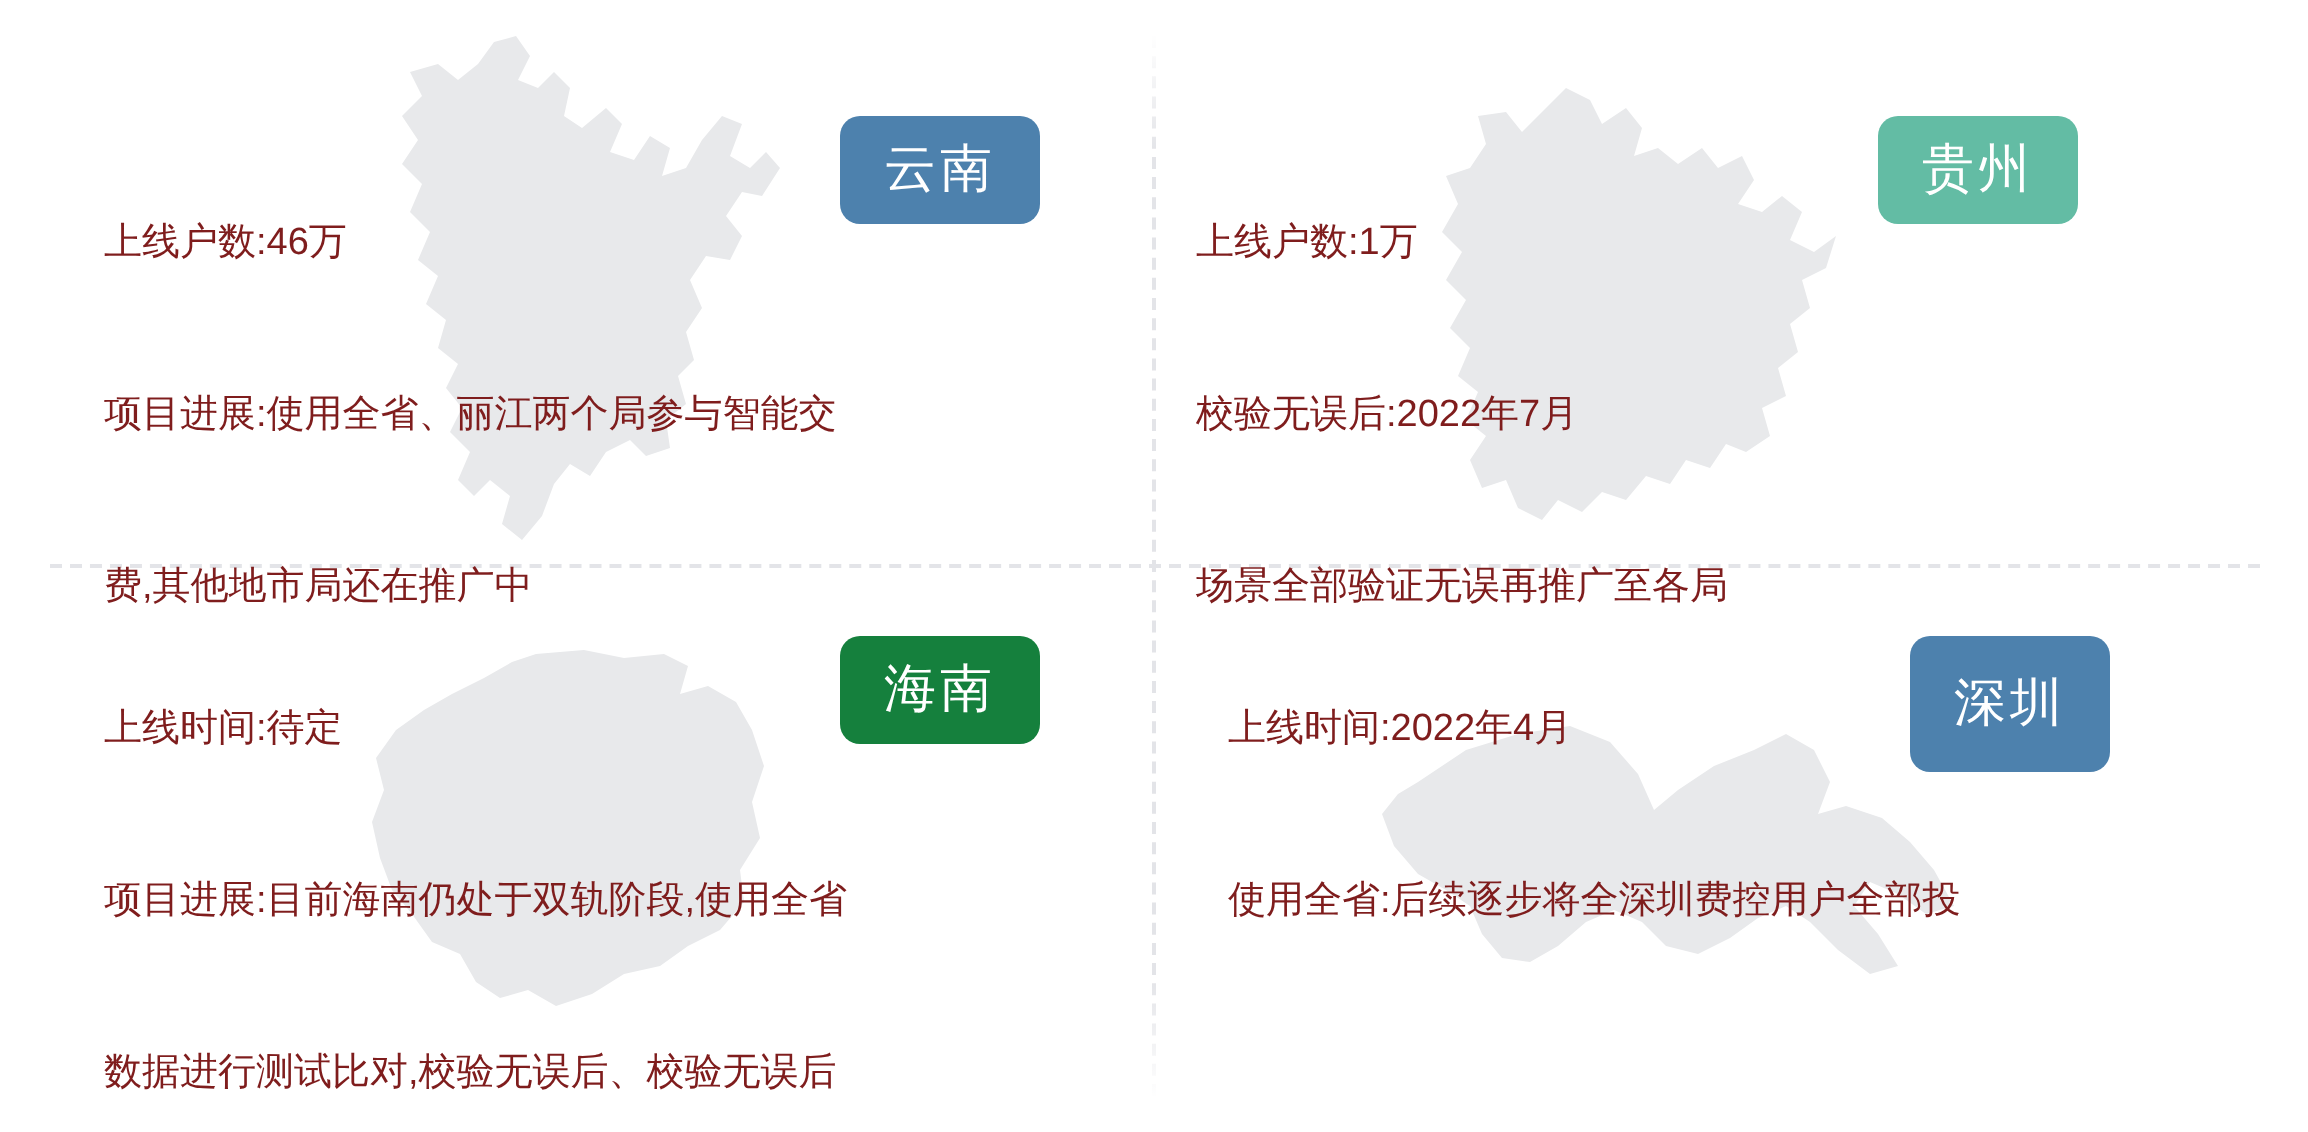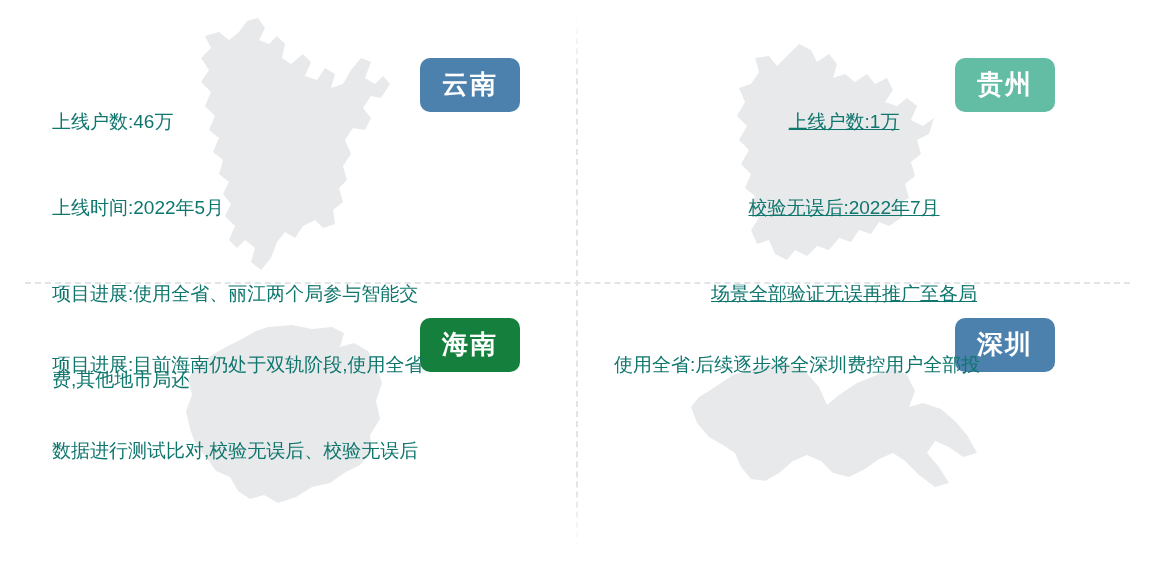--- a/index.html
+++ b/index.html
@@ -52,21 +52,21 @@
   .divider-v::before { top: -1px; }
   .divider-v::after  { bottom: -1px; transform: rotate(180deg); }
 
   
   .cell {
     position: absolute;
     width: 577px;
     height: 283px;
   }
   .cell-tl { left: 0;     top: 0;    }
-  .cell-tr { left: 577px; top: 0; text-align: center;    }
+  .cell-tr { left: 561px; top: 0;    }
   .cell-bl { left: 0;     top: 283px;}
   .cell-br { left: 577px; top: 283px;}
 
   
   .map-art {
     position: absolute;
     pointer-events: none;
   }
   .map-art svg { display: block; }
   .map-art path { fill: #e8e9eb; }
@@ -79,40 +79,40 @@
   
   .badge {
     position: absolute;
     display: flex;
     align-items: center;
     justify-content: center;
     box-sizing: border-box;
     border-radius: 10px;
     color: #ffffff;
     font-size: 26px;
-    font-weight: bold;
+    font-weight: normal;
     letter-spacing: 2px;
     line-height: 1;
     padding-bottom: 2px;
   }
   .badge-yunnan   { left: 420px; top: 58px;  width: 100px; height: 54px; background: #4d81ad; }
   .badge-guizhou  { left: 378px; top: 58px;  width: 100px; height: 54px; background: #63bca4; }
   .badge-hainan   { left: 420px; top: 35px;  width: 100px; height: 54px; background: #15803d; }
-  .badge-shenzhen { left: 378px; top: 35px;  width: 100px; height: 54px; background: #4d81ad; }
+  .badge-shenzhen { left: 378px; top: 35px;  width: 100px; height: 68px; background: #4d81ad; }
 
   
   .info {
     position: absolute;
-    color: #0f766e;
+    color: #7f1d1d;
     font-size: 19px;
     line-height: 43px;
     white-space: pre-line;
   }
   .info-yunnan   { left: 52px; top: 57px;  width: 465px; }
-  .info-guizhou  { left: 37px; top: 57px;  width: 460px; text-decoration: underline; }
+  .info-guizhou  { left: 37px; top: 57px;  width: 460px; }
   .info-hainan   { left: 52px; top: 17px;  width: 470px; }
   .info-shenzhen { left: 37px; top: 17px;  width: 465px; }
 
   .info-line { display: block; }
 </style>
 </head>
 <body>
 
 <div id="board">
 
@@ -133,21 +133,20 @@
                  L38 176 L44 164 L34 156 L38 142 L28 134 L34 120 L24 112 L30 98
                  L20 88 L26 74 L16 64 L24 52 L16 40 L26 30 L20 18 L34 14 L44 22
                  L54 14 Z"></path>
       </svg>
     </div>
 
     <div class="badge badge-yunnan">云南</div>
 
     <div class="info info-yunnan">
       <span class="info-line">上线户数:46万</span>
-      <span class="info-line">上线时间:2022年5月</span>
       <span class="info-line">项目进展:使用全省、丽江两个局参与智能交</span>
       <span class="info-line">费,其他地市局还在推广中</span>
     </div>
   </div>
 
   <div class="cell cell-tr">
 
     <div class="map-art map-guizhou">
       <svg viewBox="0 0 205 228" width="205" height="228" aria-hidden="true">
         <path d="M70 0 L82 6 L88 18 L100 10 L108 20 L104 34 L116 30 L126 38
@@ -178,20 +177,21 @@
                  L204 40 L210 58 L204 76 L208 94 L198 110 L200 126 L188 140
                  L172 148 L158 158 L140 162 L124 172 L106 178 L92 170 L78 174
                  L66 166 L58 152 L44 146 L34 132 L24 120 L18 104 L14 86 L20 70
                  L16 54 L26 40 L40 30 L54 22 L70 14 L84 6 Z"></path>
       </svg>
     </div>
 
     <div class="badge badge-hainan">海南</div>
 
     <div class="info info-hainan">
+      <span class="info-line">上线时间:待定</span>
       <span class="info-line">项目进展:目前海南仍处于双轨阶段,使用全省</span>
       <span class="info-line">数据进行测试比对,校验无误后、校验无误后</span>
       
     </div>
   </div>
 
   <div class="cell cell-br">
 
     <div class="map-art map-shenzhen">
       <svg viewBox="0 0 290 145" width="290" height="145" aria-hidden="true">
@@ -200,18 +200,19 @@
                  L268 60 L280 74 L290 92 L276 96 L262 86 L248 80 L240 92 L252 106
                  L262 122 L248 126 L232 114 L218 100 L206 92 L192 98 L178 108
                  L162 116 L146 112 L134 100 L120 94 L106 100 L92 112 L78 120
                  L64 118 L54 106 L48 92 L36 84 L22 76 L10 62 L4 46 L12 36 Z"></path>
       </svg>
     </div>
 
     <div class="badge badge-shenzhen">深圳</div>
 
     <div class="info info-shenzhen">
+      <span class="info-line">上线时间:2022年4月</span>
       <span class="info-line">使用全省:后续逐步将全深圳费控用户全部投</span>
       
     </div>
   </div>
 
 </div>
 
 </body></html>

